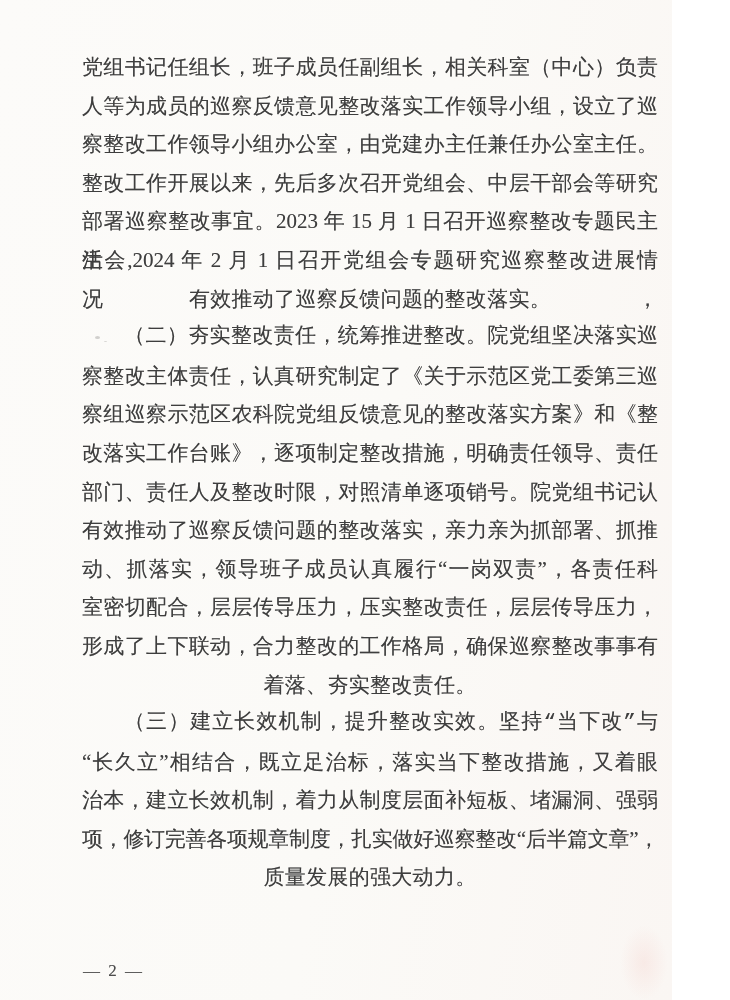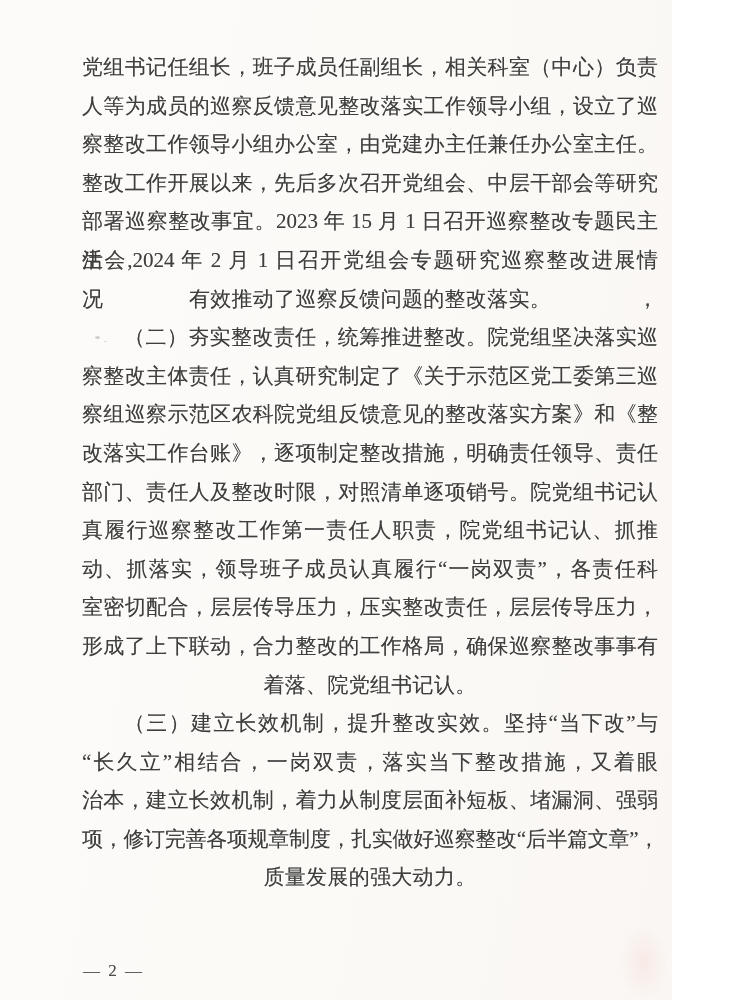--- a/index.html
+++ b/index.html
@@ -27,21 +27,21 @@
   }
   .line.justify {
     text-align: justify;
     text-align-last: justify;
     text-justify: inter-character;
   }
   .line.left {
     text-align: center;
     letter-spacing: 0.3px;
   }
-  .line.indent { padding-left: 42px; }
+  .line.indent { padding-left: 42px; font-family: Liberation Mono, monospace; }
   .line.tight { letter-spacing: -1.3px; }
   .footer {
     position: absolute;
     left: 83px;
     top: 961px;
     font-size: 17px;
     color: #4d4d4d;
     letter-spacing: 2px;
     text-shadow: 0 0 0.5px rgba(77,77,77,0.4);
   }
@@ -104,27 +104,27 @@
       <div class="line justify">察整改工作领导小组办公室，由党建办主任兼任办公室主任。</div>
       <div class="line justify">整改工作开展以来，先后多次召开党组会、中层干部会等研究</div>
       <div class="line justify">部署巡察整改事宜。2023 年 15 月 1 日召开巡察整改专题民主生</div>
       <div class="line justify">活会,2024 年 2 月 1 日召开党组会专题研究巡察整改进展情况，</div>
       <div class="line left">有效推动了巡察反馈问题的整改落实。</div>
       <div class="line justify indent">（二）夯实整改责任，统筹推进整改。院党组坚决落实巡</div>
       <div class="line justify">察整改主体责任，认真研究制定了《关于示范区党工委第三巡</div>
       <div class="line justify">察组巡察示范区农科院党组反馈意见的整改落实方案》和《整</div>
       <div class="line justify">改落实工作台账》，逐项制定整改措施，明确责任领导、责任</div>
       <div class="line justify">部门、责任人及整改时限，对照清单逐项销号。院党组书记认</div>
-      <div class="line justify">真履行巡察整改工作第一责任人职责，院党组书记认、抓推</div>
+      <div class="line justify">有效推动了巡察反馈问题的整改落实，亲力亲为抓部署、抓推</div>
       <div class="line justify">动、抓落实，领导班子成员认真履行“一岗双责”，各责任科</div>
       <div class="line justify">室密切配合，层层传导压力，压实整改责任，层层传导压力，</div>
       <div class="line justify">形成了上下联动，合力整改的工作格局，确保巡察整改事事有</div>
-      <div class="line left">着落、院党组书记认。</div>
+      <div class="line left">着落、夯实整改责任。</div>
       <div class="line justify indent">（三）建立长效机制，提升整改实效。坚持“当下改”与</div>
-      <div class="line justify">“长久立”相结合，一岗双责，落实当下整改措施，又着眼</div>
+      <div class="line justify">“长久立”相结合，既立足治标，落实当下整改措施，又着眼</div>
       <div class="line justify">治本，建立长效机制，着力从制度层面补短板、堵漏洞、强弱</div>
       <div class="line justify tight">项，修订完善各项规章制度，扎实做好巡察整改“后半篇文章”，</div>
       <div class="line left">质量发展的强大动力。</div>
     </div>
   <div class="footer">— 2 —</div>
   <div class="fold-line"></div>
   <div class="right-tint"></div>
   <div class="speck-ring"></div>
   <div class="speck-dash"></div>
   <div class="smudge"></div>

